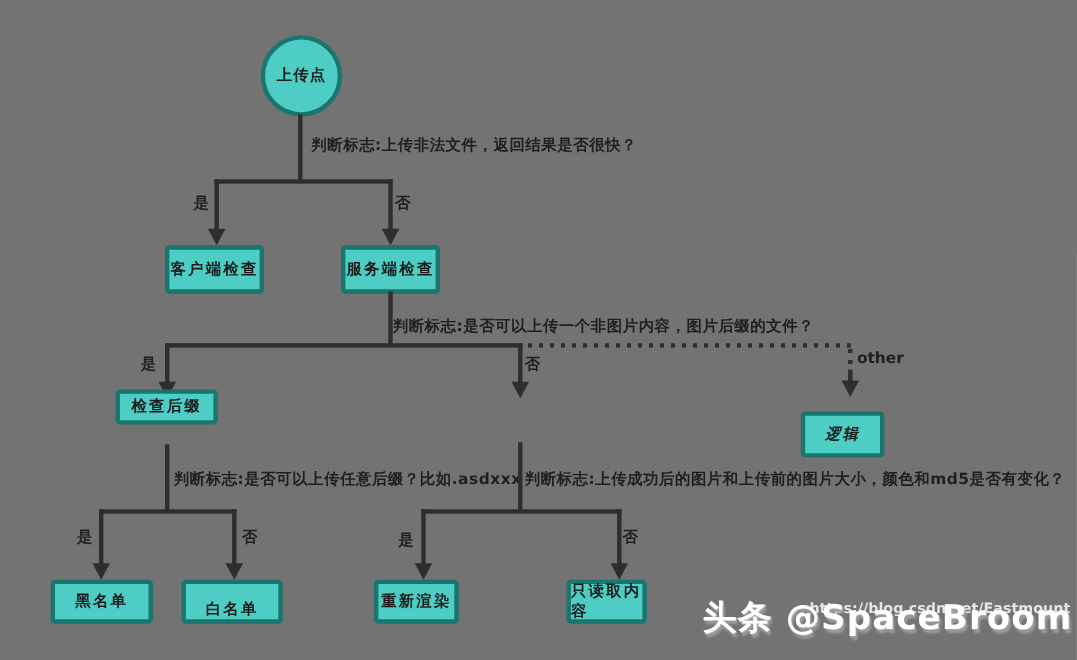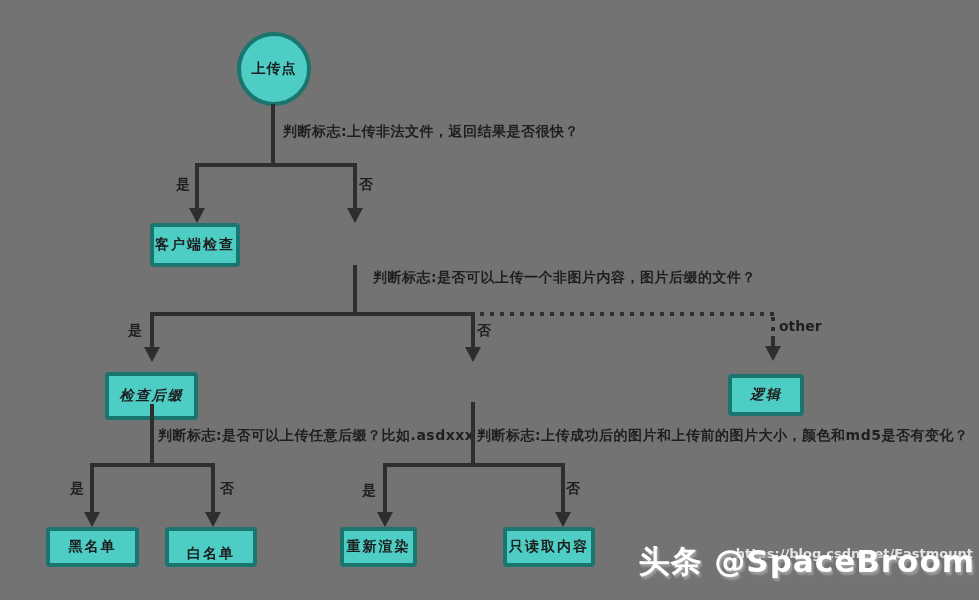--- a/index.html
+++ b/index.html
@@ -80,39 +80,42 @@
   <div class="vline" style="left:195px;top:163px;height:48px;"></div>
   <div class="vline" style="left:353px;top:163px;height:48px;"></div>
   <div class="arrow-down" style="left:189px;top:208px;"></div>
   <div class="arrow-down" style="left:347px;top:208px;"></div>
   <div class="blabel" style="left:176px;top:176px;">是</div>
   <div class="blabel" style="left:359px;top:176px;">否</div>
 
   <div class="node" style="left:150px;top:223px;width:90px;height:44px;">
     <span>客户端检查</span>
   </div>
+  <div class="node" style="left:310px;top:223px;width:90px;height:44px;">
+    <span>服务端检查</span>
+  </div>
 
   <div class="vline" style="left:353px;top:265px;height:50px;"></div>
-  <div class="qtext" style="left:357px;top:269px;padding-left:16px;">判断标志:是否可以上传一个非图片内容，图片后缀的文件？</div>
+  <div class="qtext" style="left:357px;top:288px;">判断标志:是否可以上传一个非图片内容，图片后缀的文件？</div>
 
   <div class="hline" style="left:150px;top:312px;width:325px;"></div>
   <div class="dotted-h" style="left:480px;top:312px;width:295px;"></div>
   <div class="vline" style="left:150px;top:312px;height:38px;"></div>
   <div class="vline" style="left:471px;top:312px;height:38px;"></div>
   <div class="arrow-down" style="left:144px;top:347px;"></div>
   <div class="arrow-down" style="left:465px;top:347px;"></div>
   <div class="blabel" style="left:128px;top:322px;">是</div>
   <div class="blabel" style="left:477px;top:322px;">否</div>
 
   <div class="dotted-v" style="left:771px;top:317px;height:18px;"></div>
   <div class="blabel" style="left:779px;top:318px;">other</div>
   <div class="vline" style="left:771px;top:336px;height:11px;"></div>
   <div class="arrow-down" style="left:765px;top:346px;"></div>
 
-  <div class="node" style="left:105px;top:372px;width:93px;height:48px;font-style:italic;">
+  <div class="node" style="left:105px;top:354px;width:93px;height:32px;">
     <span>检查后缀</span>
   </div>
   <div class="node" style="left:728px;top:374px;width:76px;height:42px;font-style:italic;">
     <span>逻辑</span>
   </div>
 
   <div class="vline" style="left:150px;top:404px;height:62px;"></div>
   <div class="qtext" style="left:158px;top:427px;">判断标志:是否可以上传任意后缀？比如.asdxxx</div>
 
   <div class="vline" style="left:471px;top:402px;height:64px;"></div>
@@ -136,20 +139,20 @@
 
   <div class="node" style="left:46px;top:527px;width:93px;height:40px;">
     <span>黑名单</span>
   </div>
   <div class="node" style="left:165px;top:527px;width:92px;height:40px;align-items:flex-end;">
     <span>白名单</span>
   </div>
   <div class="node" style="left:340px;top:527px;width:77px;height:40px;">
     <span>重新渲染</span>
   </div>
-  <div class="node" style="left:503px;top:527px;width:92px;height:40px;">
+  <div class="node" style="left:515px;top:527px;width:73px;height:40px;">
     <span>只读取内容</span>
   </div>
 
   <div class="wm-url">https://blog.csdn.net/Eastmount</div>
   <div class="wm-brand">头条 @SpaceBroom</div>
 
 </div>
 
 </body></html>

